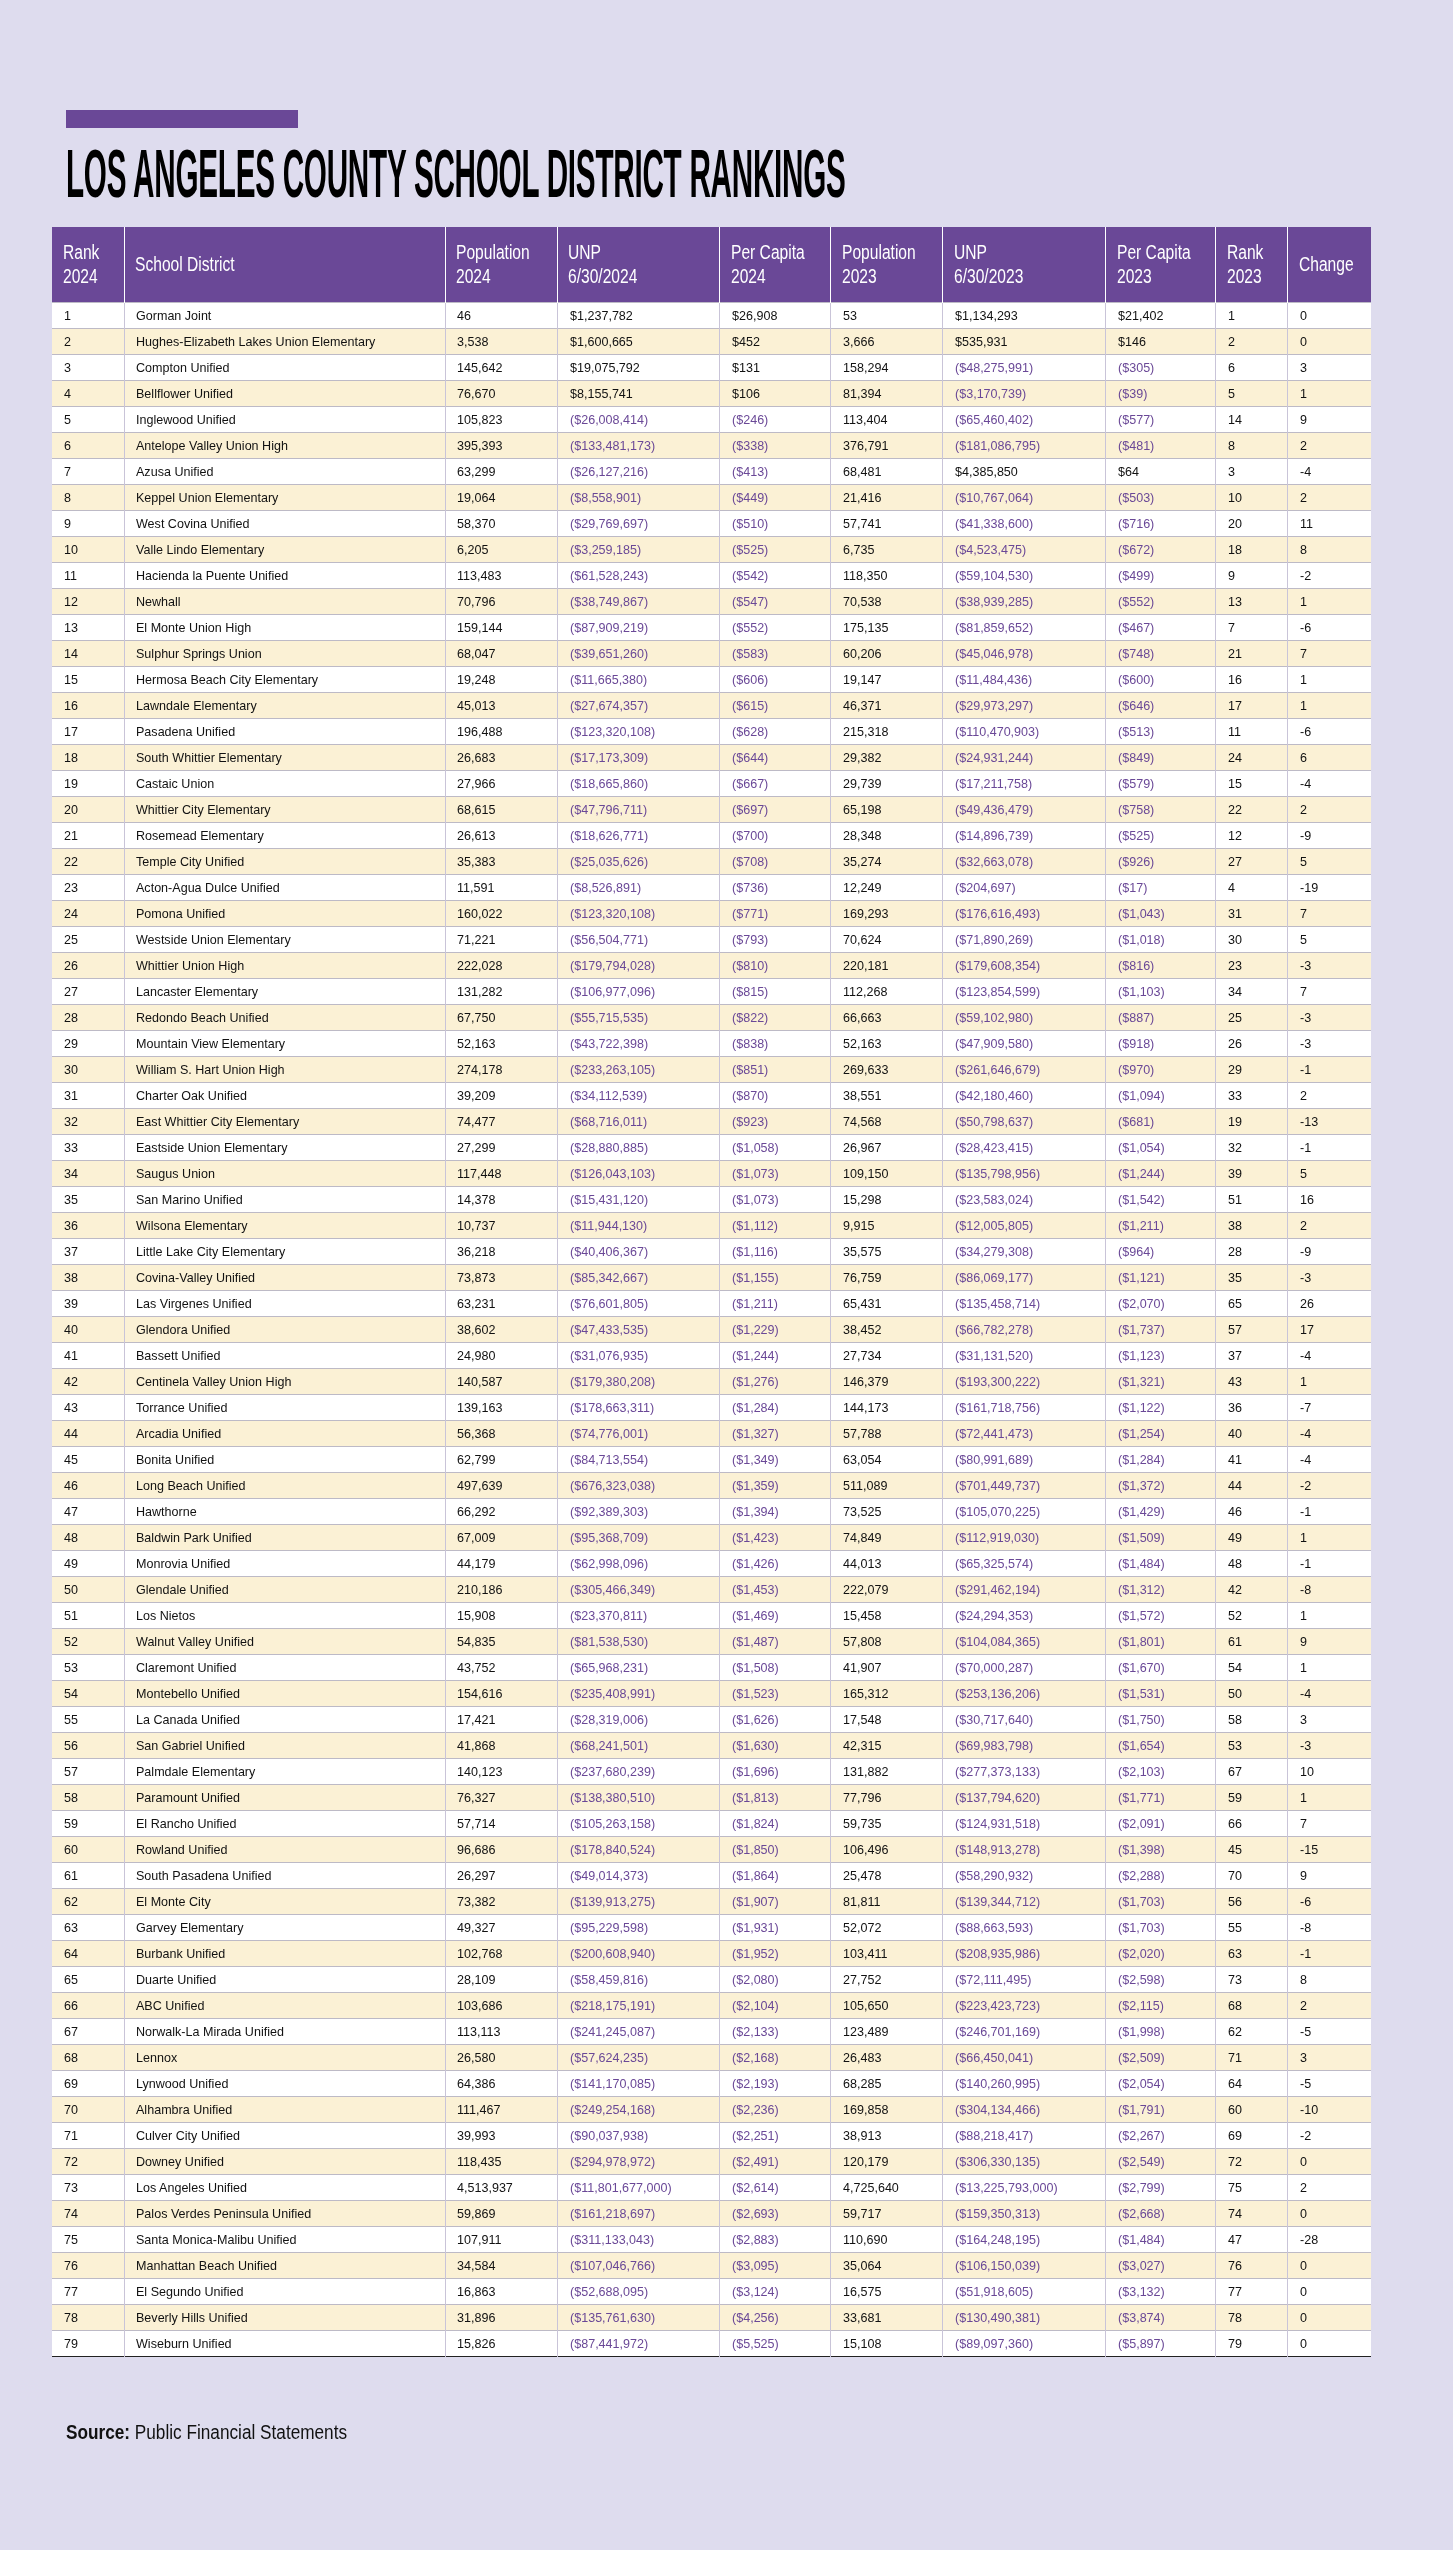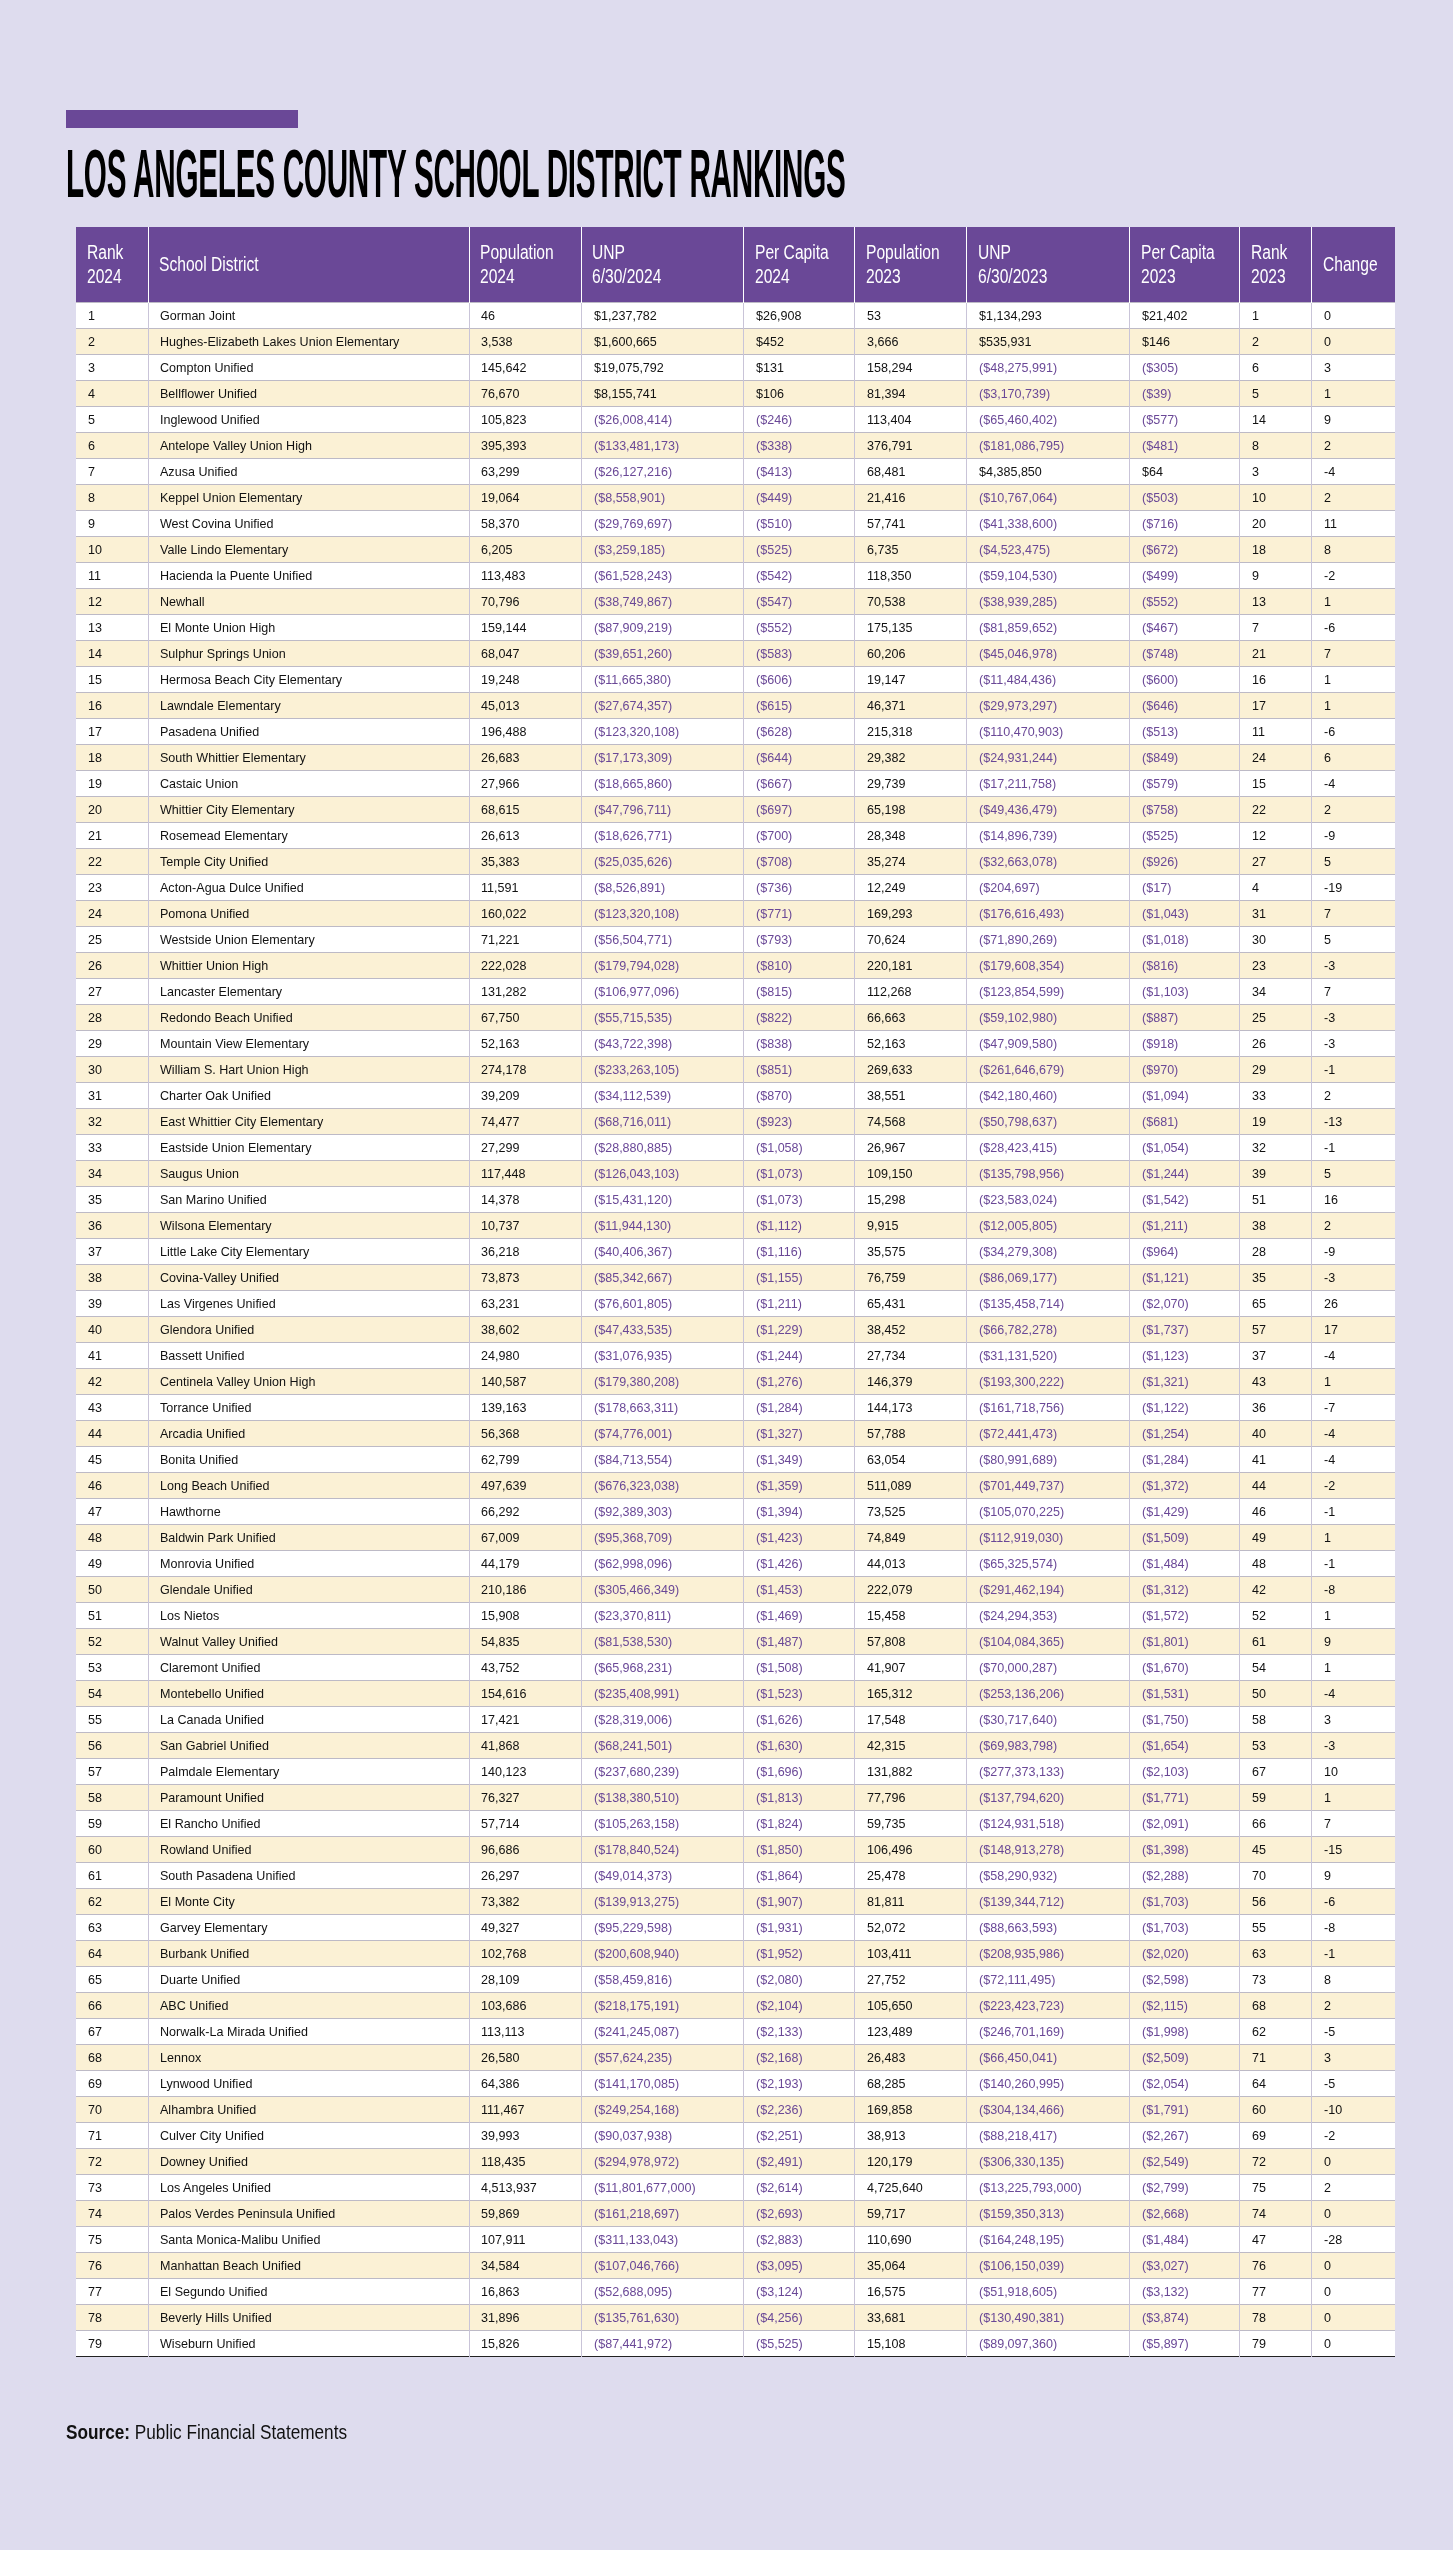--- a/index.html
+++ b/index.html
@@ -22,21 +22,21 @@
     font-weight: bold;
     font-size: 69px;
     line-height: 69px;
     letter-spacing: -0.6px;
     color: #000;
     transform-origin: left top;
     transform: scaleX(0.43);
     white-space: nowrap;
   }
   table.rank-table {
-    position: absolute; left: 76px; top: 227px;
+    position: absolute; left: 52px; top: 227px;
     width: 1319px;
     border-collapse: collapse;
     table-layout: fixed;
     background: #0f172a;
     border-bottom: 1.8px solid #222;
     text-decoration: underline;
   }
   .rank-table th {
     background: #6a4897;
     color: #fff;

